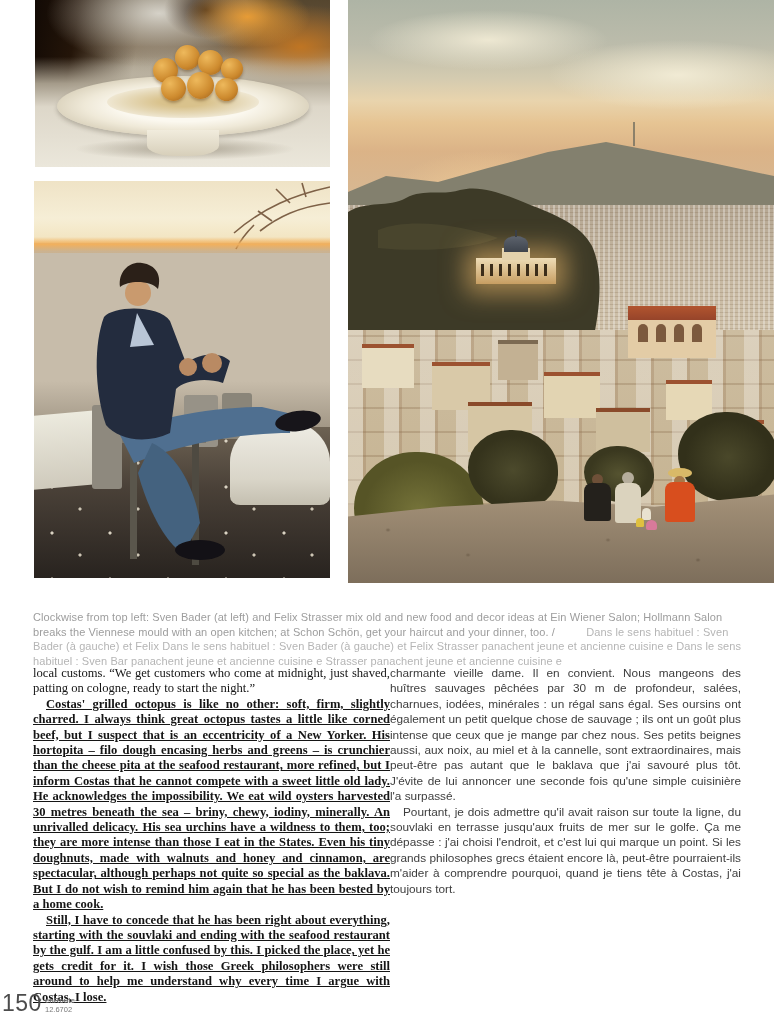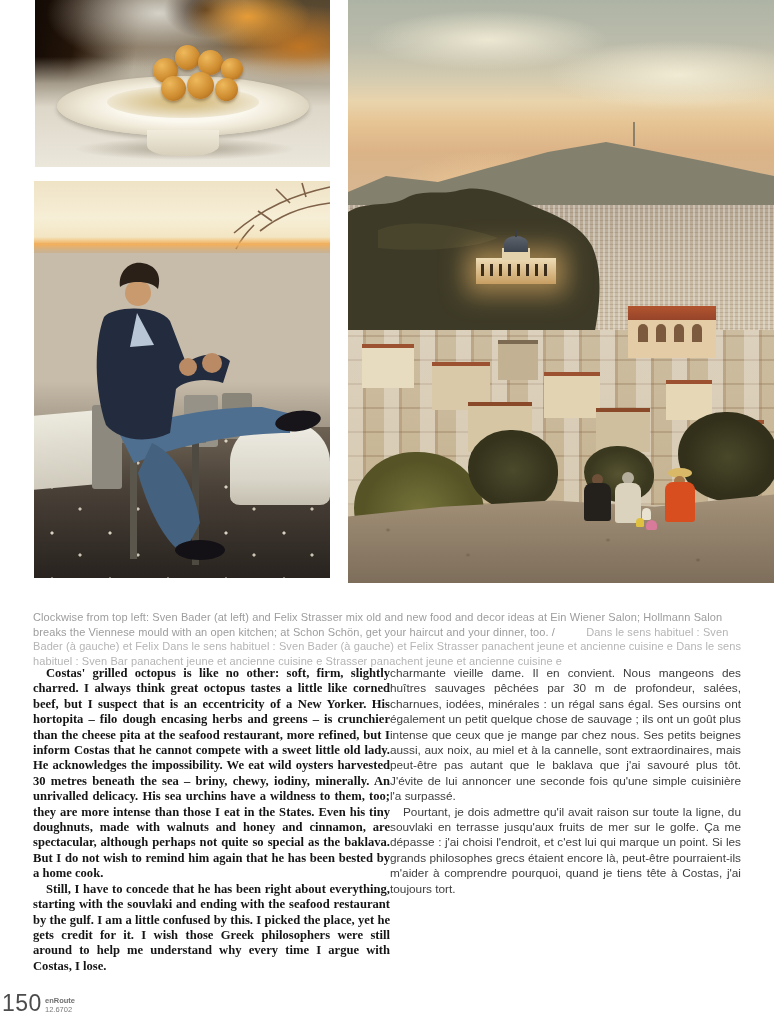--- a/index.html
+++ b/index.html
@@ -96,21 +96,21 @@
   .pp-body{position:absolute;border-radius:8px 8px 3px 3px;}
 
   
   #caption{left:33px;top:599px;width:724px;font-size:11px;line-height:14.6px;letter-spacing:.1px;}
   #caption .en{color:#9d9d9d;}
   #caption .fr{color:#b5b5b5;margin-left:28px;}
   #col-en{left:33px;top:666px;width:357px;font-family:"Liberation Serif",serif;
     font-size:12.6px;line-height:15.4px;color:#151515;text-align:justify;}
   #col-en p{margin:0;}
   #col-en p.b{font-weight:bold;}
-  #col-en p.indent{text-indent:13px;}
+  #col-en p.indent{text-indent:13px;text-decoration:underline;}
   #col-fr{left:390px;top:666px;width:351px;font-size:11.8px;line-height:15.4px;color:#3d3d3d;text-align:justify;}
   #col-fr p{margin:0;}
   #col-fr p.indent{text-indent:13px;}
 
   
   #folio{left:2px;top:990px;font-size:23px;color:#4c4c4c;letter-spacing:.5px;}
   #mag-block{left:45px;top:997px;font-size:7.5px;line-height:8.5px;color:#7a7a7a;}
   #mag-block .brand{font-weight:bold;color:#6e6e6e;}
 </style>
 </head>
@@ -235,20 +235,21 @@
     <div class="pp-body" style="left:81px;top:14px;width:30px;height:40px;background:#d84e1e;"></div>
     <div class="pp-body" style="left:58px;top:40px;width:9px;height:12px;background:#e9e2d0;"></div>
     <div class="pp-body" style="left:62px;top:52px;width:11px;height:10px;background:#d87a9a;"></div>
     <div class="pp-body" style="left:52px;top:50px;width:8px;height:9px;background:#dfc040;"></div>
   </div>
 </div>
 
 <p id="caption" class="abs"><span class="en">Clockwise from top left: Sven Bader (at left) and Felix Strasser mix old and new food and decor ideas at Ein Wiener Salon; Hollmann Salon breaks the Viennese mould with an open kitchen; at Schon Schön, get your haircut and your dinner, too.</span><span class="en"> / </span><span class="fr">Dans le sens habituel : Sven Bader (à gauche) et Felix Dans le sens habituel : Sven Bader (à gauche) et Felix Strasser panachent jeune et ancienne cuisine e Dans le sens habituel : Sven Bar panachent jeune et ancienne cuisine e Strasser panachent jeune et ancienne cuisine e</span></p>
 
 <div id="col-en" class="abs">
+  <p>local customs. “We get customers who come at midnight, just shaved, patting on cologne, ready to start the night.”</p>
   <p class="b indent">Costas' grilled octopus is like no other: soft, firm, slightly charred. I always think great octopus tastes a little like corned beef, but I suspect that is an eccentricity of a New Yorker. His hortopita – filo dough encasing herbs and greens – is crunchier than the cheese pita at the seafood restaurant, more refined, but I inform Costas that he cannot compete with a sweet little old lady. He acknowledges the impossibility. We eat wild oysters harvested 30 metres beneath the sea – briny, chewy, iodiny, minerally. An unrivalled delicacy. His sea urchins have a wildness to them, too; they are more intense than those I eat in the States. Even his tiny doughnuts, made with walnuts and honey and cinnamon, are spectacular, although perhaps not quite so special as the baklava. But I do not wish to remind him again that he has been bested by a home cook.</p>
   <p class="b indent">Still, I have to concede that he has been right about everything, starting with the souvlaki and ending with the seafood restaurant by the gulf. I am a little confused by this. I picked the place, yet he gets credit for it. I wish those Greek philosophers were still around to help me understand why every time I argue with Costas, I lose.</p>
 </div>
 <div id="col-fr" class="abs">
   <p>charmante vieille dame. Il en convient. Nous mangeons des huîtres sauvages pêchées par 30 m de profondeur, salées, charnues, iodées, minérales : un régal sans égal. Ses oursins ont également un petit quelque chose de sauvage ; ils ont un goût plus intense que ceux que je mange par chez nous. Ses petits beignes aussi, aux noix, au miel et à la cannelle, sont extraordinaires, mais peut-être pas autant que le baklava que j'ai savouré plus tôt. J'évite de lui annoncer une seconde fois qu'une simple cuisinière l'a surpassé.</p>
   <p class="indent">Pourtant, je dois admettre qu'il avait raison sur toute la ligne, du souvlaki en terrasse jusqu'aux fruits de mer sur le golfe. Ça me dépasse : j'ai choisi l'endroit, et c'est lui qui marque un point. Si les grands philosophes grecs étaient encore là, peut-être pourraient-ils m'aider à comprendre pourquoi, quand je tiens tête à Costas, j'ai toujours tort.</p>
 </div>
 
 <div id="folio" class="abs">150</div>
 <div id="mag-block" class="abs">

